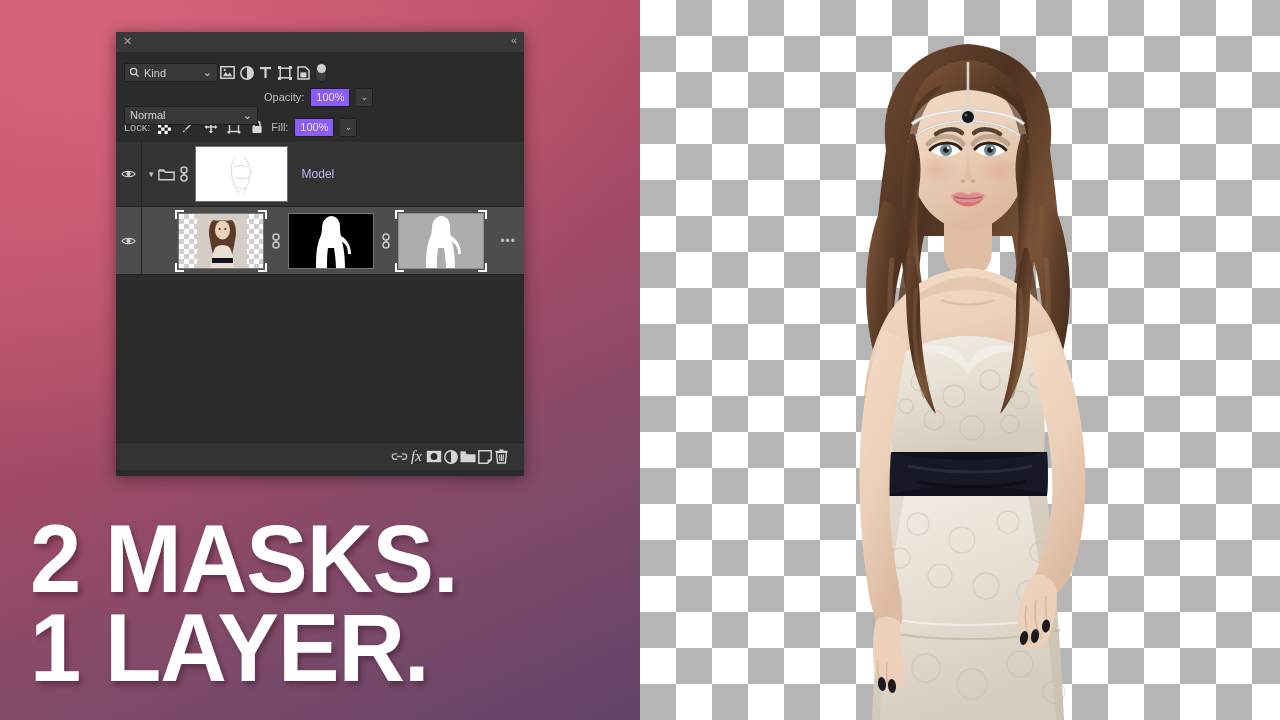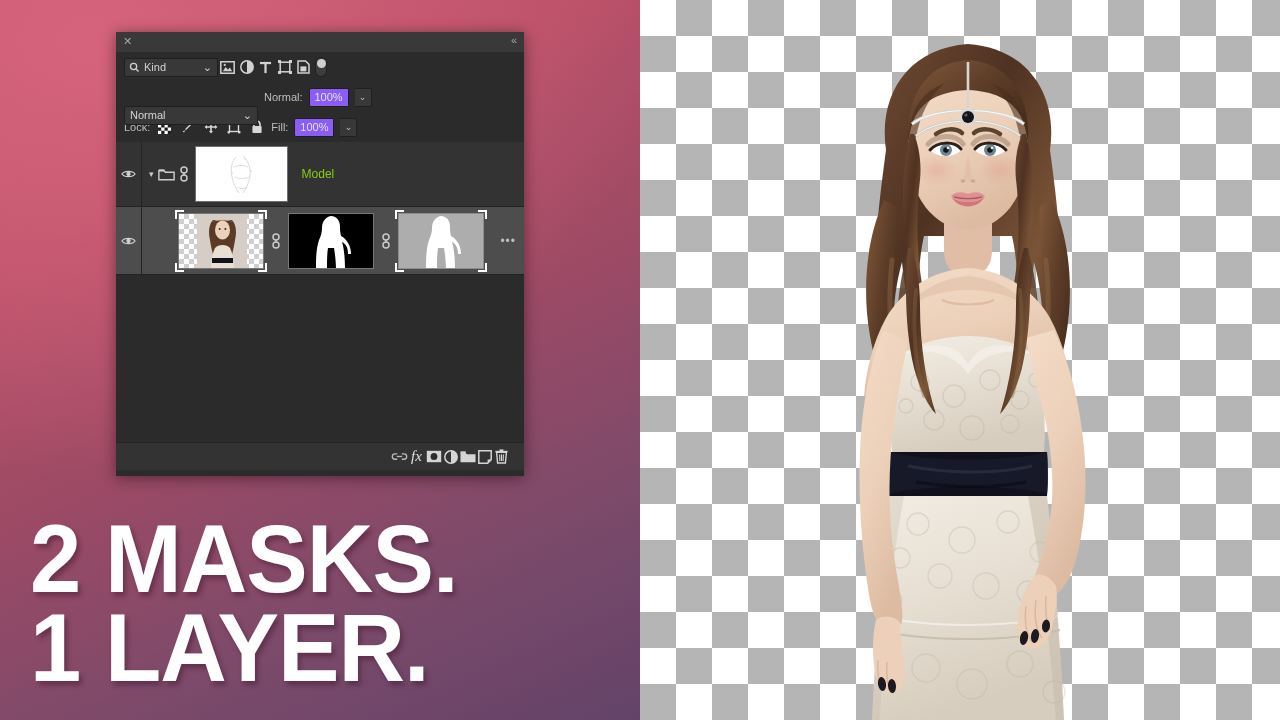--- a/index.html
+++ b/index.html
@@ -107,21 +107,21 @@
     font-size:12px; font-weight:bold;
   }
   .hamburger {
     position:absolute; right:9px; top:8px;
     width:13px; height:10px;
     display:flex; flex-direction:column; justify-content:space-between;
   }
   .hamburger i { display:block; height:2px; background:#b0b0b0; }
 
   .filter-row {
-    height:30px; display:flex; align-items:center;
+    height:30px; display:flex; align-items:flex-end;
     padding:0 8px; flex:none;
     background:#2b2b2b;
   }
   .kind-select {
     width:94px; height:19px; background:#383838;
     border:1px solid #1f1f1f; border-radius:2px;
     display:flex; align-items:center; gap:4px;
     padding:0 4px; color:#d0d0d0; font-size:11px;
     position:relative;
   }
@@ -226,21 +226,21 @@
   }
   .thumb-mask-black {
     width:86px; height:56px; background:#000;
     border:1px solid #777; position:relative; overflow:hidden;
   }
   .thumb-mask-gray {
     width:86px; height:56px; background:#adadad;
     border:1px solid #8d8d8d; position:relative; overflow:hidden;
   }
 
-  .layer-name { margin-left:14px; color:#84cc16; font-size:12px; }
+  .layer-name { margin-left:14px; color:#c4b5fd; font-size:12px; }
   .row-ellipsis { position:absolute; right:8px; color:#bdbdbd; font-size:12px; letter-spacing:1px; }
 
   .panel-footer {
     height:28px; background:#333333;
     display:flex; align-items:center; justify-content:flex-end;
     padding:0 14px; flex:none;
     border-top:1px solid #242424;
   }
   .foot-ico {
     width:17px; height:17px;
@@ -544,21 +544,21 @@
         </svg>
       </div>
       <div class="toggle-pill"></div>
     </div>
 
     <div class="blend-row">
       <div class="blend-select">
         <span>Normal</span>
         <span class="caret">⌄</span>
       </div>
-      <span class="field-label">Normal:</span>
+      <span class="field-label">Opacity:</span>
       <div class="num-field">100%</div>
       <div class="num-stepper">⌄</div>
     </div>
 
     <div class="lock-row">
       <span class="field-label">Lock:</span>
       <div class="lock-ico">
         <svg width="13" height="13" viewBox="0 0 12 12">
           <rect width="12" height="12" fill="#ffffff"></rect>
           <rect x="0" y="0" width="3" height="3" fill="#1d1d1d"></rect>

